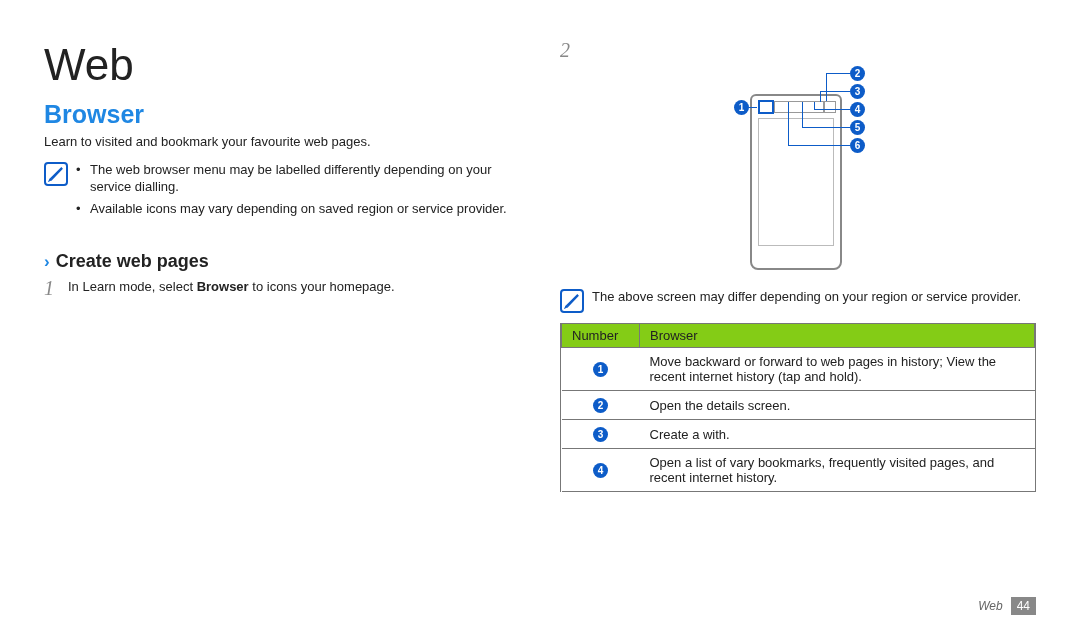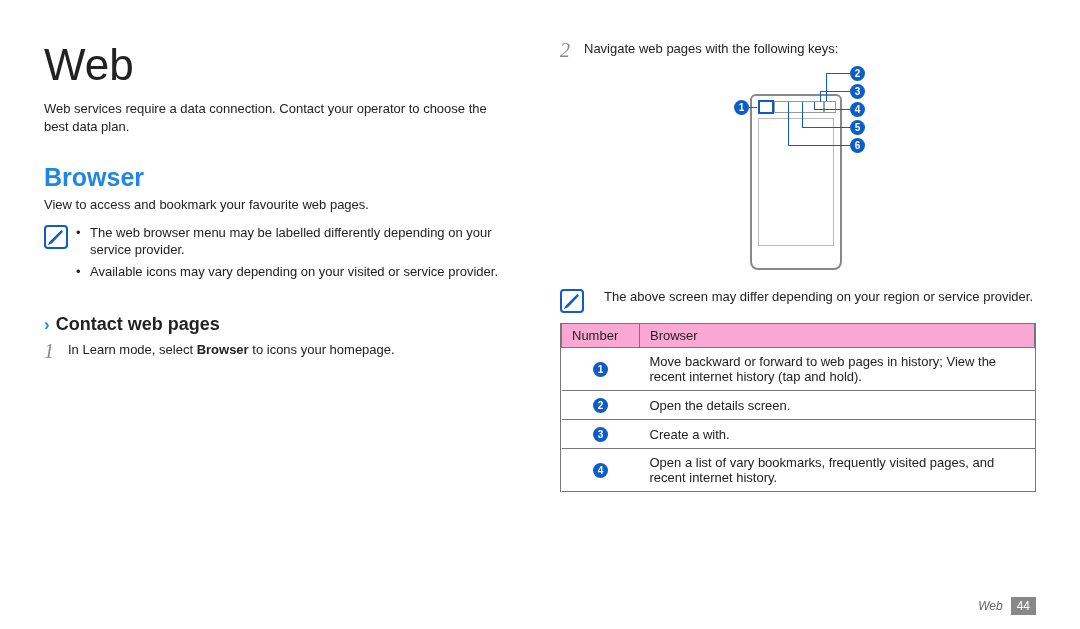--- a/index.html
+++ b/index.html
@@ -56,78 +56,76 @@
   .lv2 { left:108px; top:7px; height:28px; }
   .lh3 { left:102px; top:25px; width:30px; }
   .lv3 { left:102px; top:25px; height:11px; }
   .lh4 { left:96px; top:43px; width:36px; }
   .lv4 { left:96px; top:36px; height:8px; }
   .lh5 { left:84px; top:61px; width:48px; }
   .lv5 { left:84px; top:36px; height:26px; }
   .lh6 { left:70px; top:79px; width:62px; }
   .lv6 { left:70px; top:36px; height:44px; }
 
-  .note-row2 { display:flex; align-items:flex-start; gap:20px; margin-bottom:10px; }
+  .note-row2 { display:flex; align-items:flex-start; gap:8px; margin-bottom:10px; }
   .note-body { font-size:13px; line-height:1.35; flex:1; }
 
   table.func { border-collapse: collapse; width: 100%; font-size:13px; }
-  table.func th { background:#f9a8d4; text-align:left; font-weight:400; padding:4px 10px; border:1px solid #777; }
+  table.func th { background:#84cc16; text-align:left; font-weight:400; padding:4px 10px; border:1px solid #777; }
   table.func th.nh { width:78px; }
   table.func td { padding:6px 10px; border-bottom:1px solid #777; vertical-align:middle; }
   table.func td.n { text-align:center; width:78px; }
   .tbl-wrap { border-left:1px solid #777; border-right:1px solid #777; }
   .dot { display:inline-flex; width:15px; height:15px; border-radius:50%; background:#0d5cc8; color:#fff; font-size:10px; font-weight:700; align-items:center; justify-content:center; }
 
   .footer { position:absolute; right:44px; bottom:14px; display:flex; align-items:center; gap:8px; }
   .footer .sec { font-style: italic; font-size:12px; color:#666; }
   .footer .pn { background:#888; color:#fff; font-size:12px; padding:2px 6px; }
 
   b { font-weight:700; }
 </style>
 </head>
 <body>
 
 <div class="page">
 
   <div class="col col-left">
     <h1>Web</h1>
-    <p class="intro">Web services require a data connection. Contact your operator to choose the best data plan.</p>
 
     <h2>Browser</h2>
-    <p class="sub">View to access and bookmark your favourite web pages.</p>
+    <p class="sub">Learn to visited and bookmark your favourite web pages.</p>
 
     <div class="note-row">
       <span class="note-icon-box">
         <svg viewBox="0 0 24 24">
             <path d="M3 20 L20 3 L21 4 L5 21 Z M3 20 L2 22 L4 21 Z" fill="none" stroke="#0d5cc8" stroke-width="2"></path>
           </svg>
       </span>
       <ul class="bullets">
-        <li>The web browser menu may be labelled differently depending on your service provider.</li>
-        <li>Available icons may vary depending on your visited or service provider.</li>
+        <li>The web browser menu may be labelled differently depending on your service dialling.</li>
+        <li>Available icons may vary depending on saved region or service provider.</li>
       </ul>
     </div>
 
     <div class="subhead-row">
       <span class="chevron">›</span>
-      <h3>Contact web pages</h3>
+      <h3>Create web pages</h3>
     </div>
 
     <div class="step">
       <div class="step-num">1</div>
       <div class="step-body">
         <span>In Learn mode, select </span><b>Browser</b><span> to icons your homepage.</span>
       </div>
     </div>
   </div>
 
   <div class="col col-right">
     <div class="step">
       <div class="step-num">2</div>
-      <div class="step-body">Navigate web pages with the following keys:</div>
     </div>
 
     <div class="diagram-wrap">
       <div class="diagram">
         <div class="phone"></div>
         <div class="tb-btn tb-a"></div>
         <div class="tb-btn tb-mid" style="border:1px solid #999"></div>
         <div class="tb-btn tb-plus" style="border:1px solid #999"></div>
 
         <span class="lead l1"></span>

